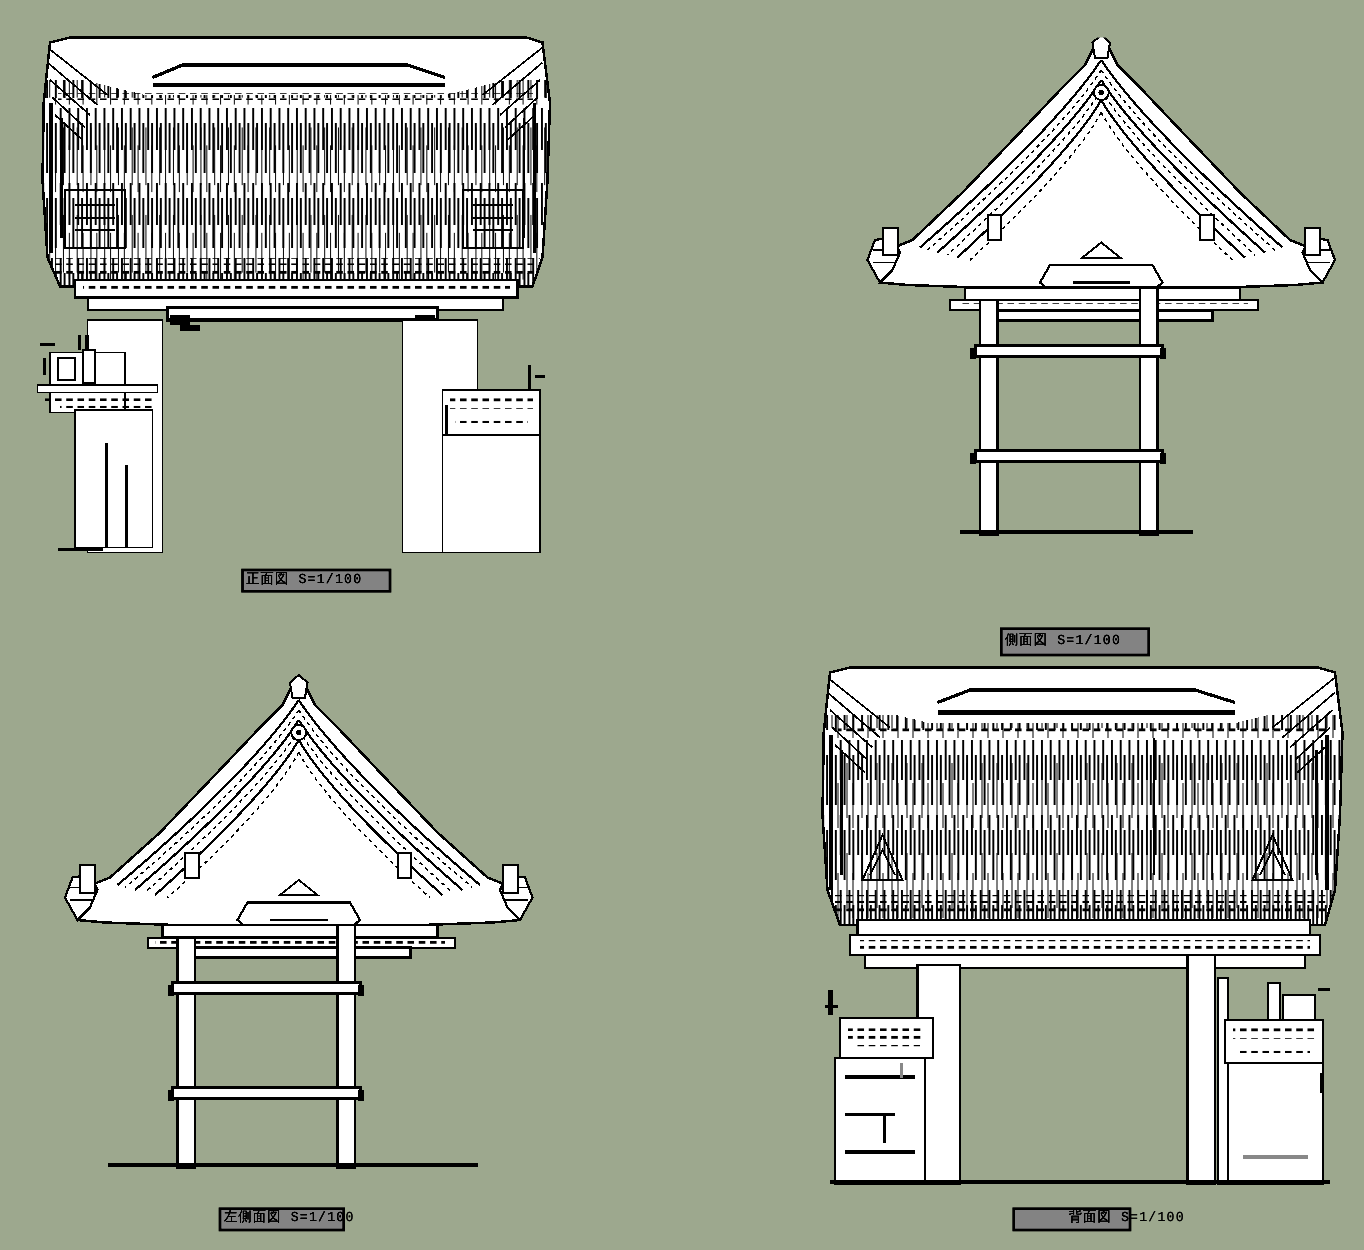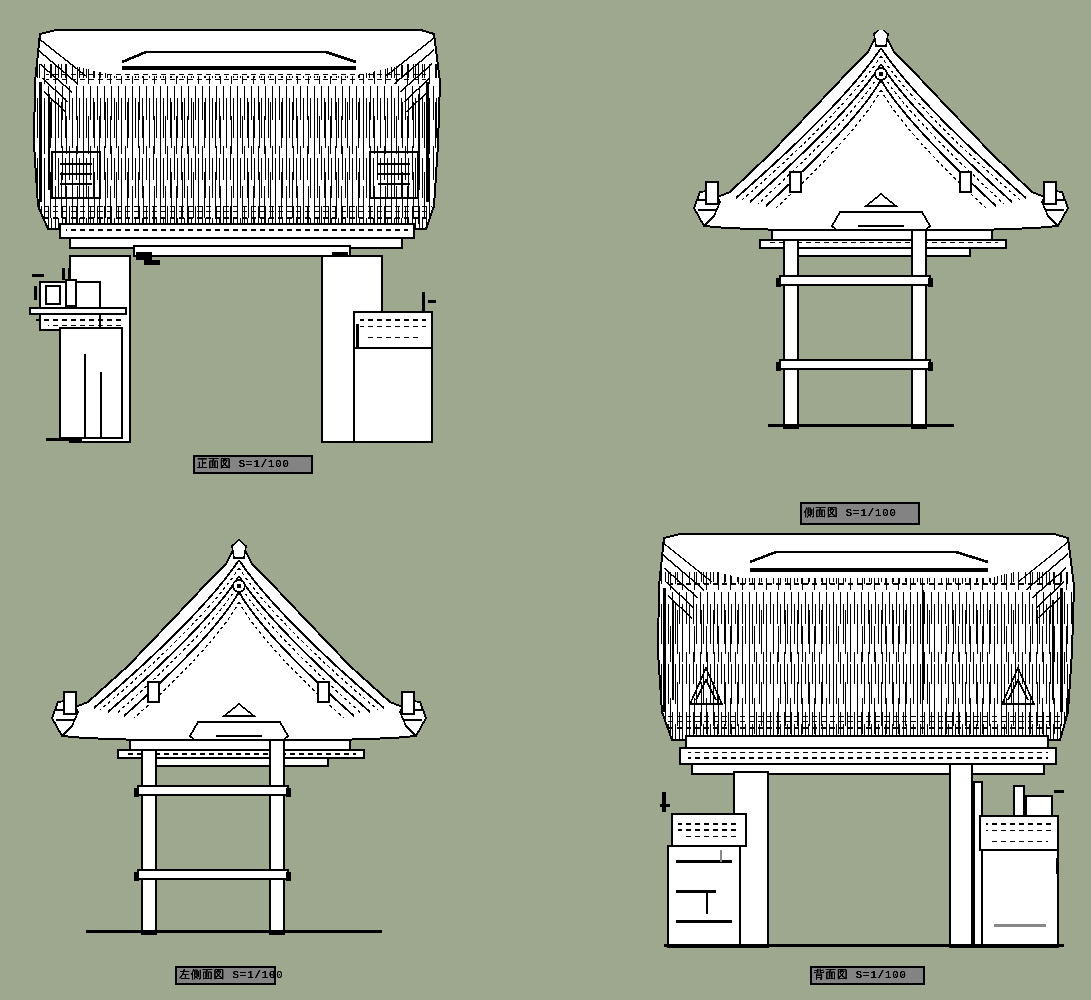--- a/index.html
+++ b/index.html
@@ -425,17 +425,17 @@
         <rect x="376" y="268" width="26" height="20" fill="#fff" stroke="#000" stroke-width="1.6"></rect>
         <rect x="404" y="262" width="10" height="2.6" fill="#000"></rect>
         <rect x="332" y="322" width="76" height="98" fill="#fff" stroke="#000" stroke-width="1.6"></rect>
         <rect x="344" y="396" width="52" height="3" fill="#888"></rect>
         <rect x="406" y="330" width="3" height="16" fill="#000"></rect>
       </g>
 
       <rect x="14" y="416" width="400" height="3.4" fill="#000"></rect>
     </svg>
   </div>
-  <div class="caption" style="left:810px;top:966px;width:115px;height:19px;">
+  <div class="caption" style="left:810px;top:966px;width:95px;height:19px;padding-left:41px;">
     <span class="txt">背面図 S=1/100</span>
   </div>
 
 </div>
 
 </body></html>

